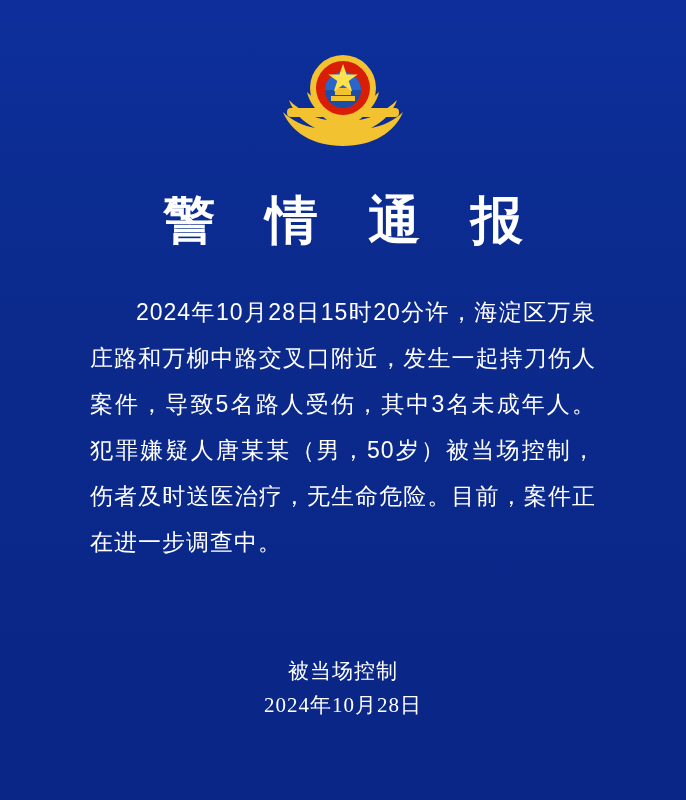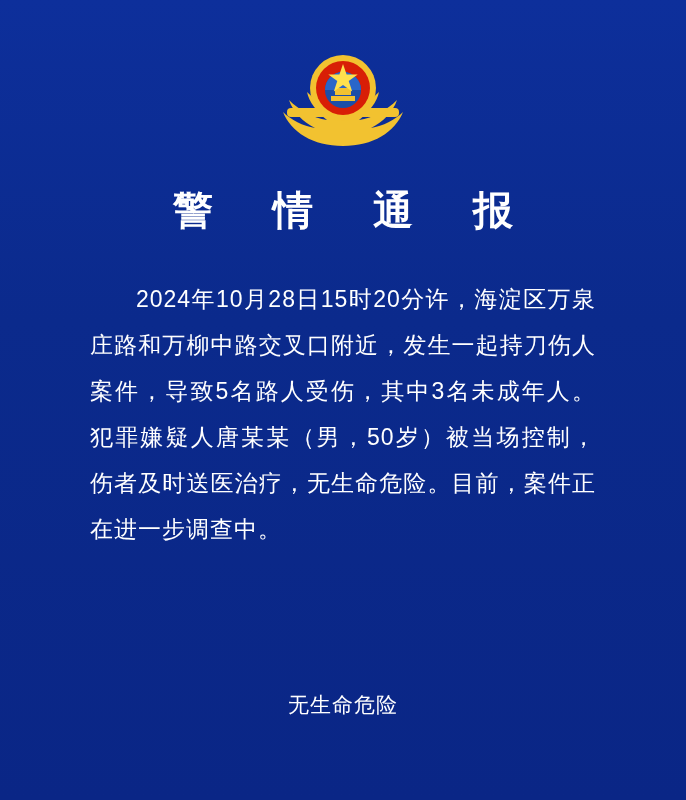--- a/index.html
+++ b/index.html
@@ -32,28 +32,28 @@
     position: relative;
   }
   .emblem-svg {
     display: block;
     width: 140px;
     height: 108px;
   }
   
   .title {
     margin-top: 34px;
-    font-size: 40px;
+    font-size: 52px;
     font-weight: bold;
     letter-spacing: 18px;
     text-indent: 18px;
     line-height: 1.1;
     color: #ffffff;
     text-align: right;
-    font-family: Liberation Mono, monospace;
+    font-family: Liberation Sans, sans-serif;
   }
   
   .body-text {
     margin-top: 40px;
     width: 506px;
     font-size: 23px;
     line-height: 46px;
     letter-spacing: 1px;
     text-align: justify;
     text-justify: inter-ideograph;
@@ -105,16 +105,17 @@
 
       <polygon fill="#ffe14d" points="70,14 73.6,24.5 84.7,24.5 75.7,31 79.2,41.5 70,35 60.8,41.5 64.3,31 55.3,24.5 66.4,24.5"></polygon>
     </svg>
   </div>
 
   <div class="title">警 情 通 报</div>
 
   <div class="body-text">2024年10月28日15时20分许，海淀区万泉庄路和万柳中路交叉口附近，发生一起持刀伤人案件，导致5名路人受伤，其中3名未成年人。犯罪嫌疑人唐某某（男，50岁）被当场控制，伤者及时送医治疗，无生命危险。目前，案件正在进一步调查中。</div>
 
   <div class="signature">
-    <div class="sig-line">无生命危险</div>
+    <div class="sig-line">被当场控制</div>
+    <div class="sig-line">2024年10月28日</div>
   </div>
 
 </div>
 
 </body></html>

